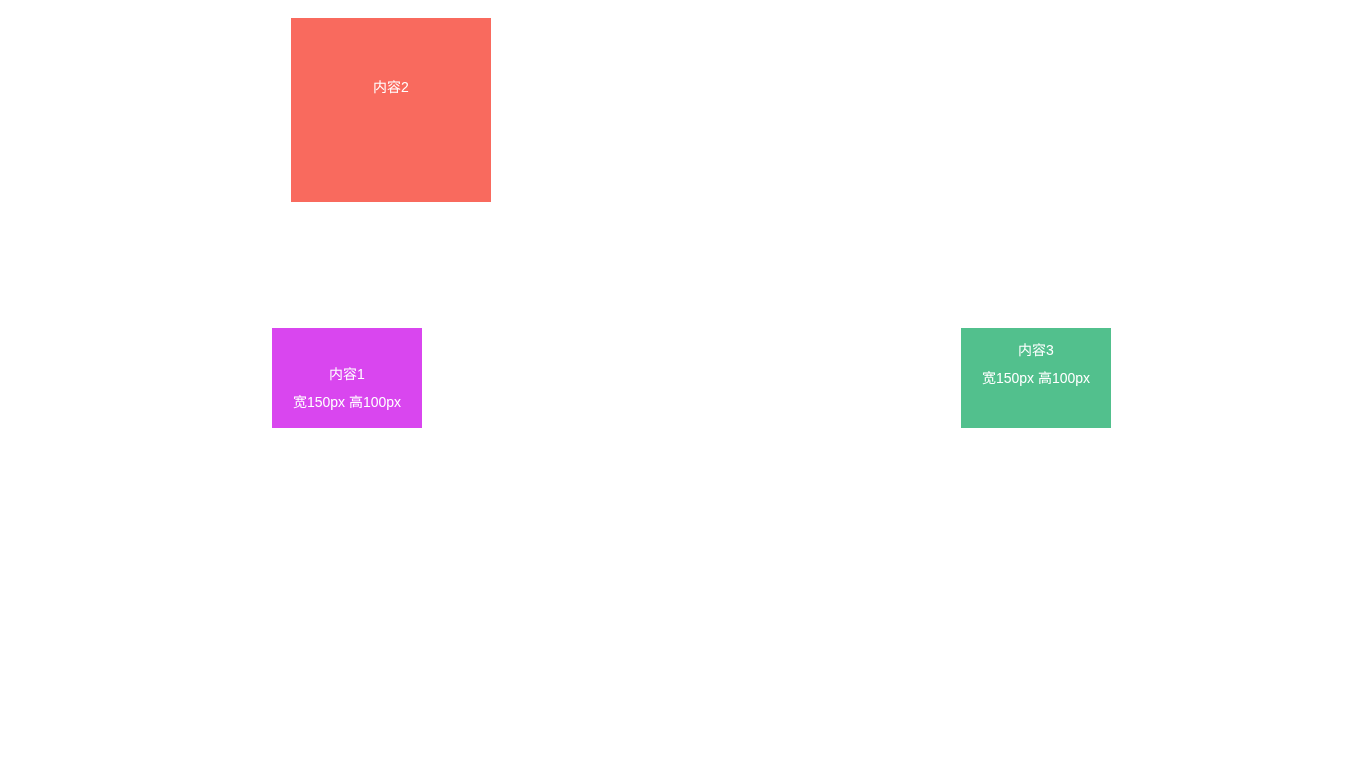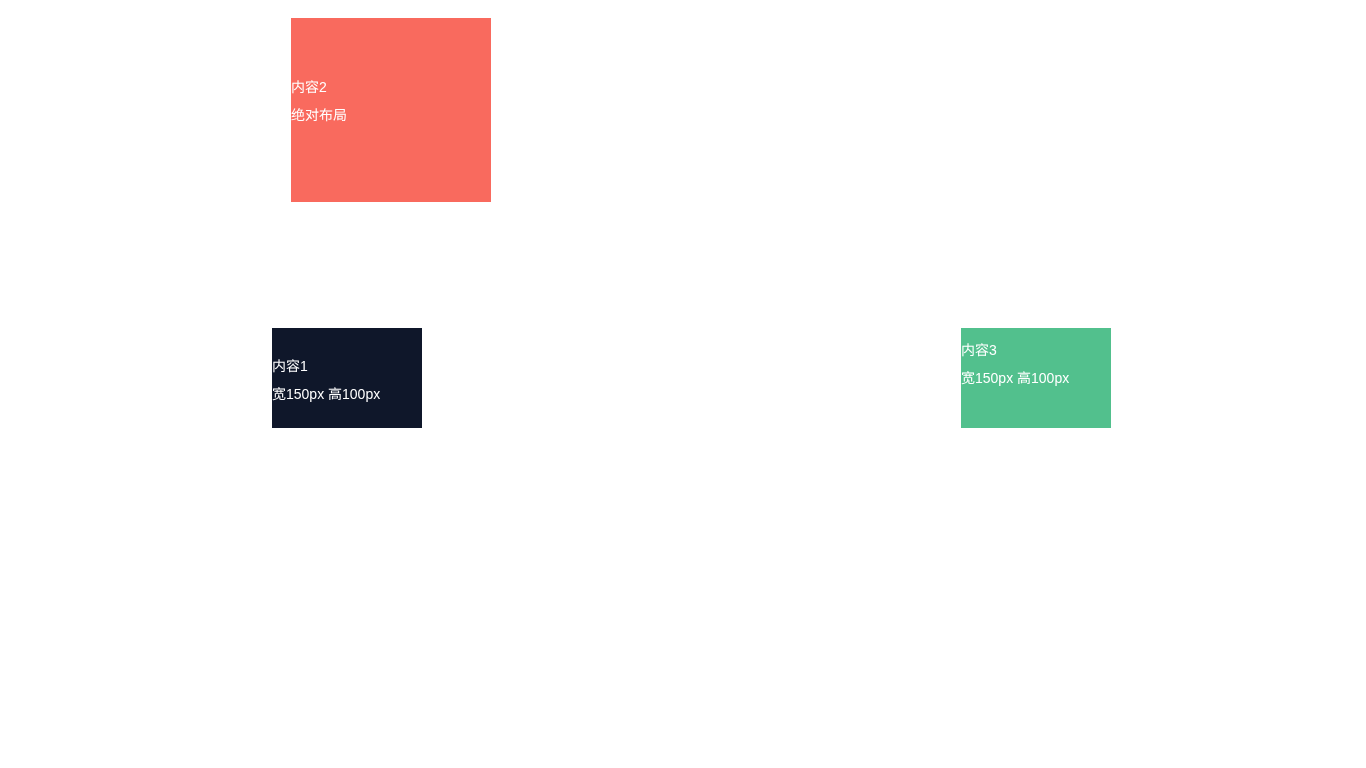--- a/index.html
+++ b/index.html
@@ -20,40 +20,40 @@
     width: 1366px;
     height: 768px;
   }
 
   .box {
     position: absolute;
     box-sizing: border-box;
     color: #ffffff;
     font-size: 14px;
     line-height: 28px;
-    text-align: left;
+    text-align: center;
     white-space: nowrap;
     user-select: none;
   }
 
   .box .line {
     display: block;
     color: #ffffff;
     font-size: 14px;
     line-height: 28px;
   }
 
   
   #box-content-1 {
     left: 272px;
     top: 328px;
     width: 150px;
     height: 100px;
-    background: #0f172a;
-    padding-top: 24px;
+    background: #d946ef;
+    padding-top: 32px;
   }
 
   
   #box-content-2 {
     left: 291px;
     top: 18px;
     width: 200px;
     height: 184px;
     background: #f96a5e;
     padding-top: 55px;
@@ -69,21 +69,20 @@
     padding-top: 8px;
   }
 </style>
 </head>
 <body>
 
 <div id="stage">
 
   <div class="box" id="box-content-2">
     <span class="line">内容2</span>
-    <span class="line">绝对布局</span>
   </div>
 
   <div class="box" id="box-content-1">
     <span class="line">内容1</span>
     <span class="line">宽150px 高100px</span>
   </div>
 
   <div class="box" id="box-content-3">
     <span class="line">内容3</span>
     <span class="line">宽150px 高100px</span>

